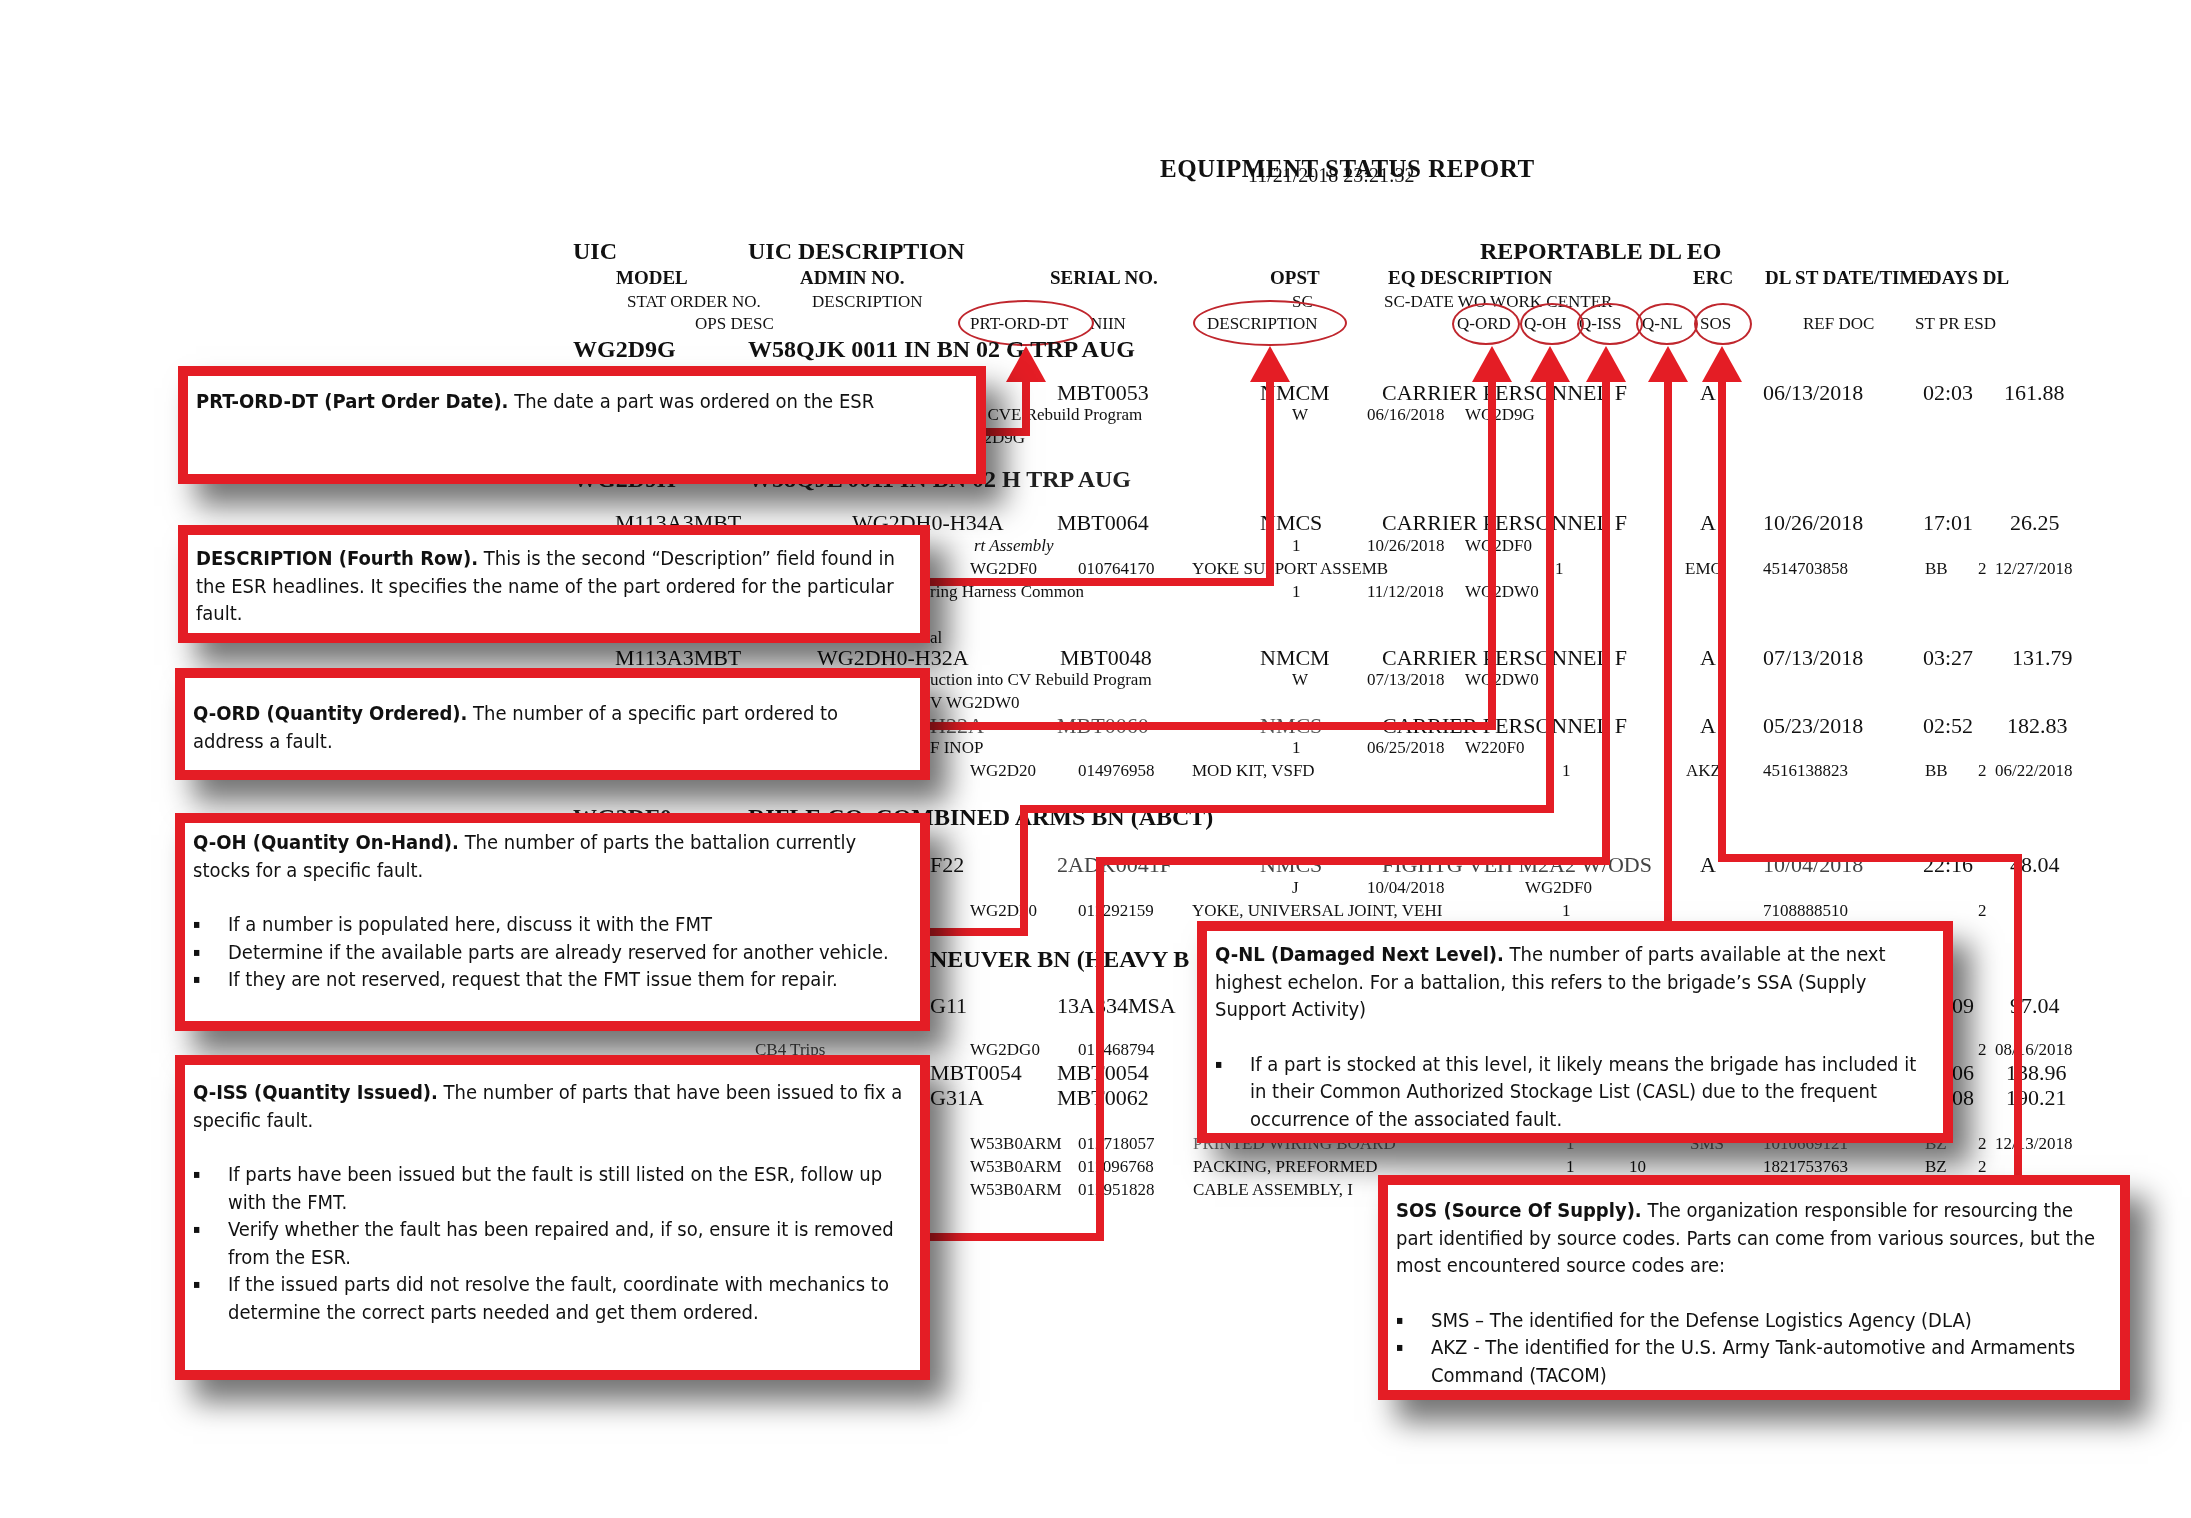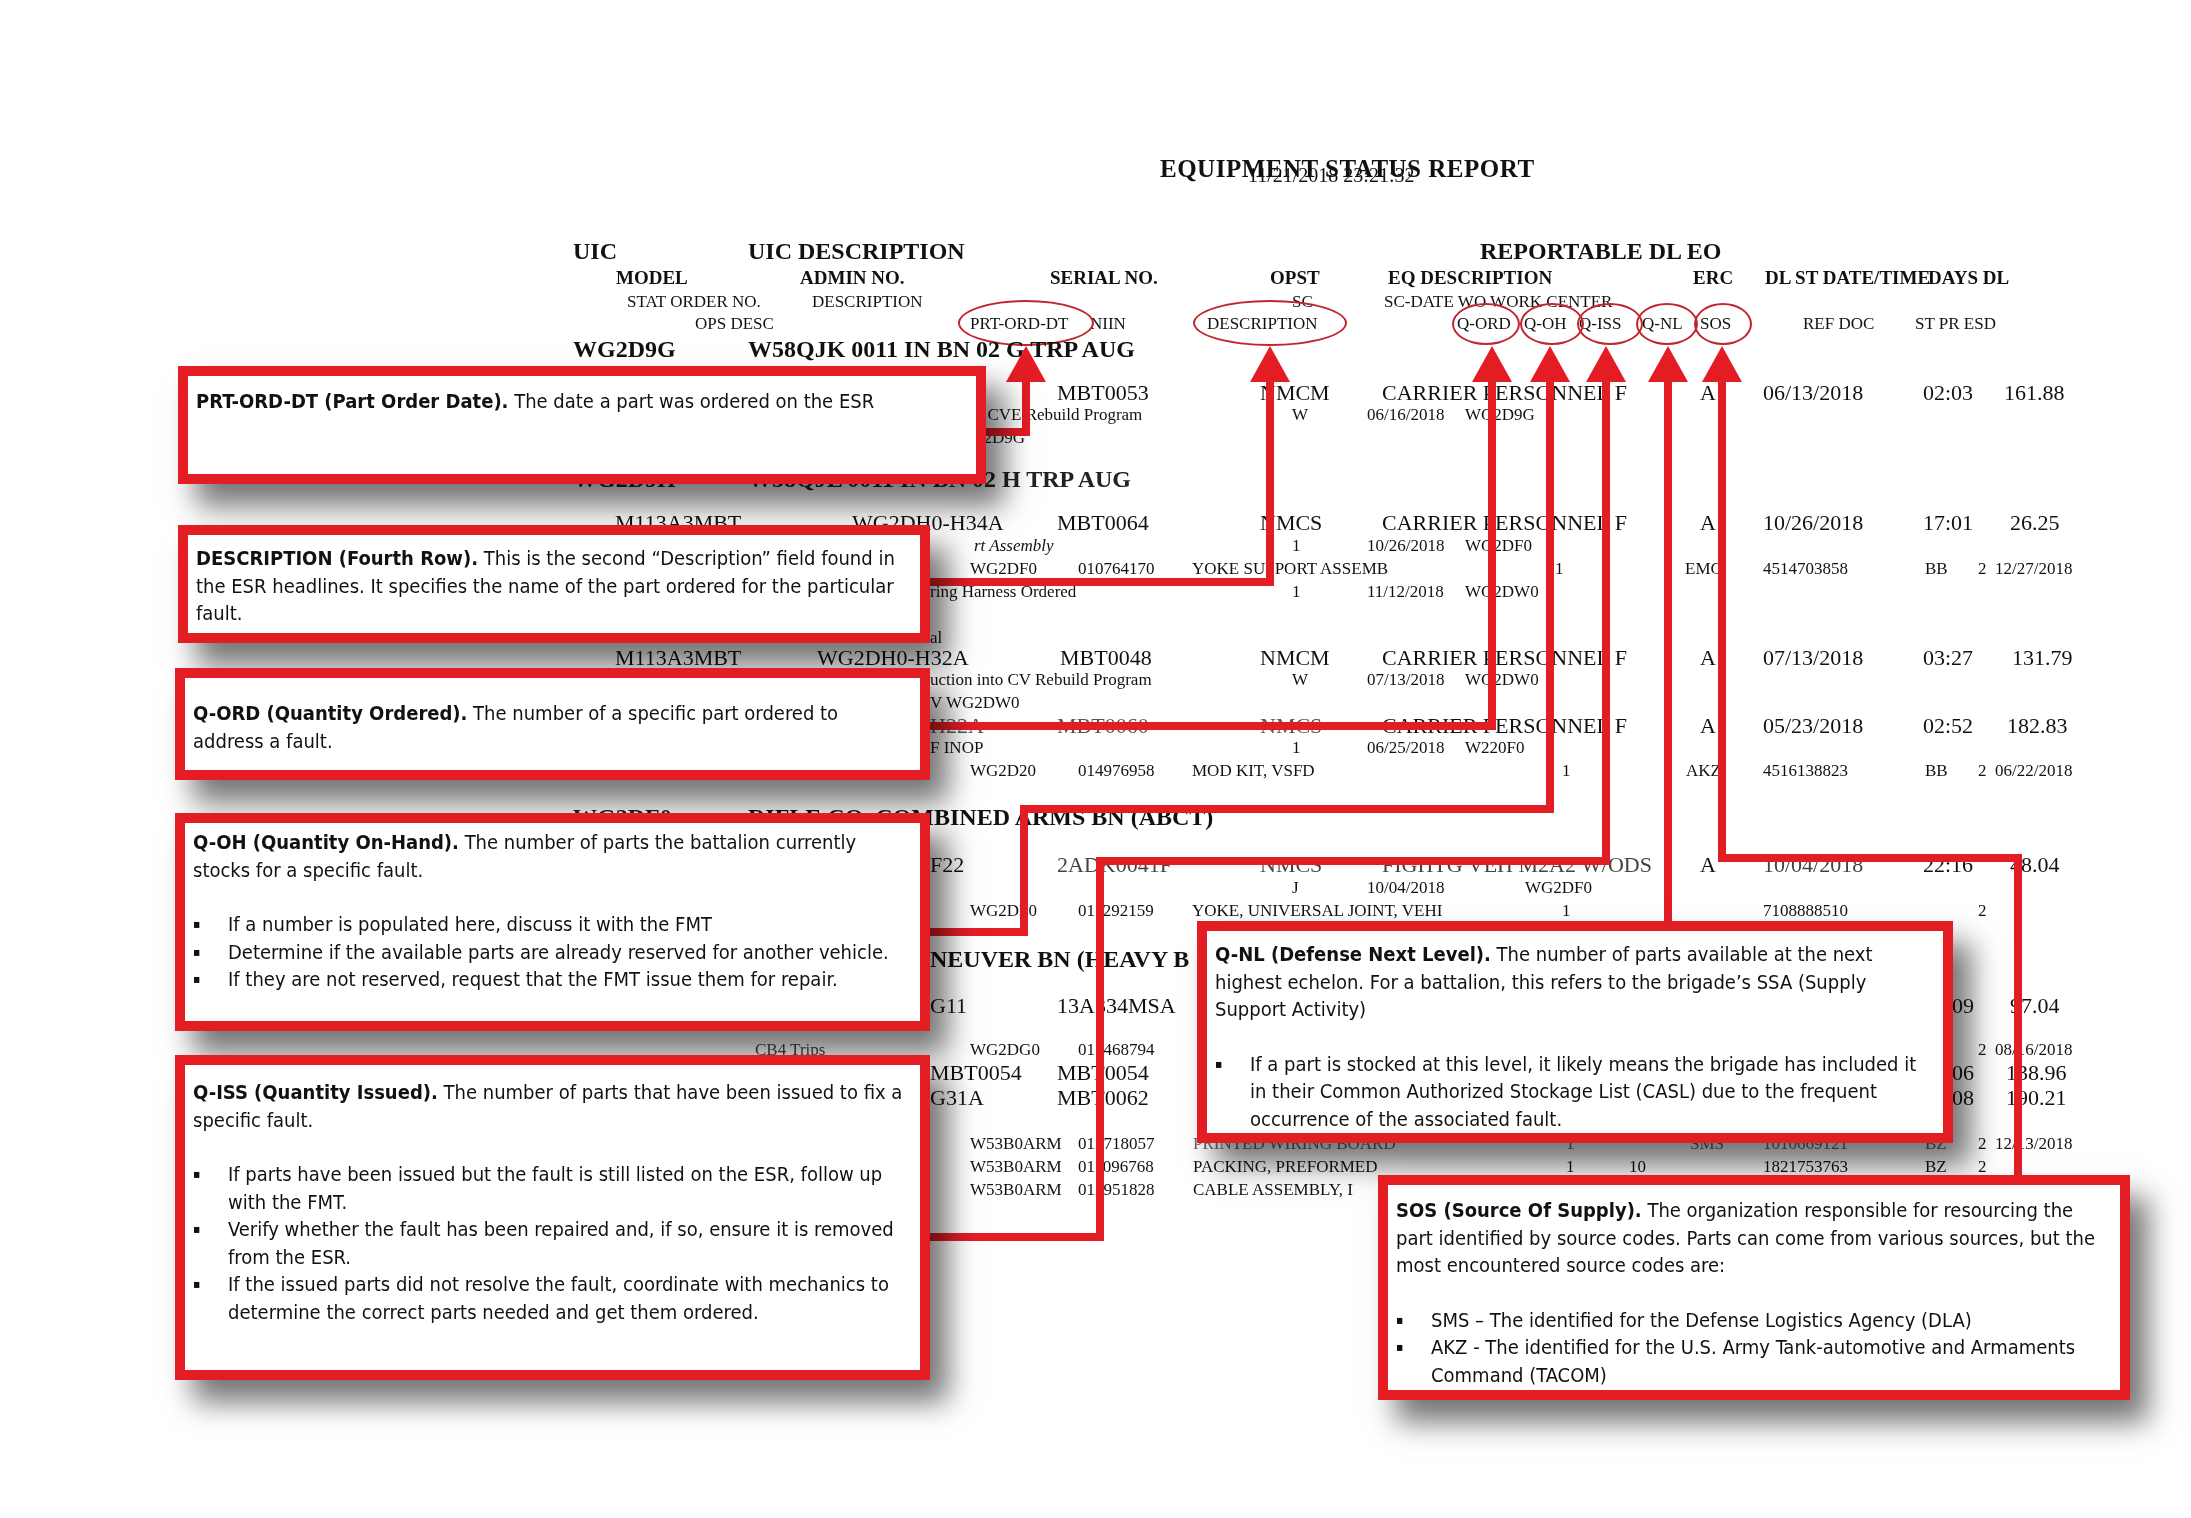--- a/index.html
+++ b/index.html
@@ -106,21 +106,21 @@
 <div class="abs sub" style="left:1465px; top:536px;">WG2DF0</div>
 <div class="abs sub" style="left:970px; top:559px;">WG2DF0</div>
 <div class="abs sub" style="left:1078px; top:559px;">010764170</div>
 <div class="abs sub" style="left:1192px; top:559px;">YOKE SUPPORT ASSEMB</div>
 <div class="abs sub" style="left:1555px; top:559px;">1</div>
 <div class="abs sub" style="left:1685px; top:559px;">EMC</div>
 <div class="abs sub" style="left:1763px; top:559px;">4514703858</div>
 <div class="abs sub" style="left:1925px; top:559px;">BB</div>
 <div class="abs sub" style="left:1978px; top:559px;">2</div>
 <div class="abs sub" style="left:1995px; top:559px;">12/27/2018</div>
-<div class="abs sub" style="left:930px; top:582px;">ring Harness Ordered</div>
+<div class="abs sub" style="left:930px; top:582px;">ring Harness Common</div>
 <div class="abs sub" style="left:1292px; top:582px;">1</div>
 <div class="abs sub" style="left:1367px; top:582px;">11/12/2018</div>
 <div class="abs sub" style="left:1465px; top:582px;">WG2DW0</div>
 
 <div class="abs sub" style="left:930px; top:628px;">al</div>
 <div class="abs row" style="left:615px; top:645px;">M113A3MBT</div>
 <div class="abs row" style="left:817px; top:645px;">WG2DH0-H32A</div>
 <div class="abs row" style="left:1060px; top:645px;">MBT0048</div>
 <div class="abs row" style="left:1260px; top:645px;">NMCM</div>
 <div class="abs row" style="left:1382px; top:645px;">CARRIER PERSONNEL F</div>
@@ -280,21 +280,21 @@
   <span class="term">Q-ISS (Quantity Issued).</span><span> The number of parts that have been issued to fix a specific fault.</span>
   <div class="gap"></div>
   <ul>
     <li>If parts have been issued but the fault is still listed on the ESR, follow up with the FMT.</li>
     <li>Verify whether the fault has been repaired and, if so, ensure it is removed from the ESR.</li>
     <li>If the issued parts did not resolve the fault, coordinate with mechanics to determine the correct parts needed and get them ordered.</li>
   </ul>
 </div>
 
 <div class="callout" style="left:1197px; top:921px; width:756px; height:222px; padding-top:10px;">
-  <span class="term">Q-NL (Defense Next Level).</span><span> The number of parts available at the next highest echelon. For a battalion, this refers to the brigade’s SSA (Supply Support Activity)</span>
+  <span class="term">Q-NL (Damaged Next Level).</span><span> The number of parts available at the next highest echelon. For a battalion, this refers to the brigade’s SSA (Supply Support Activity)</span>
   <div class="gap"></div>
   <ul>
     <li>If a part is stocked at this level, it likely means the brigade has included it in their Common Authorized Stockage List (CASL) due to the frequent occurrence of the associated fault.</li>
   </ul>
 </div>
 
 <div class="callout" style="left:1378px; top:1175px; width:752px; height:225px; padding-top:12px;">
   <span class="term">SOS (Source Of Supply).</span><span> The organization responsible for resourcing the part identified by source codes. Parts can come from various sources, but the most encountered source codes are:</span>
   <div class="gap"></div>
   <ul>

